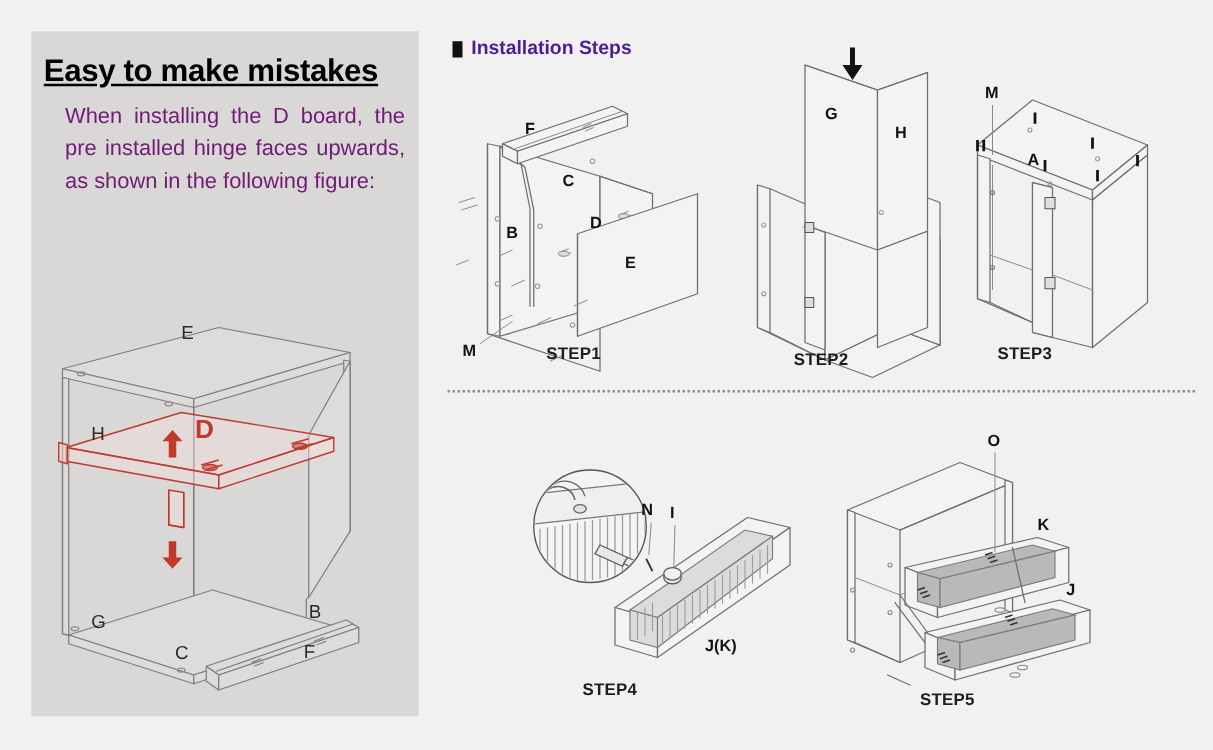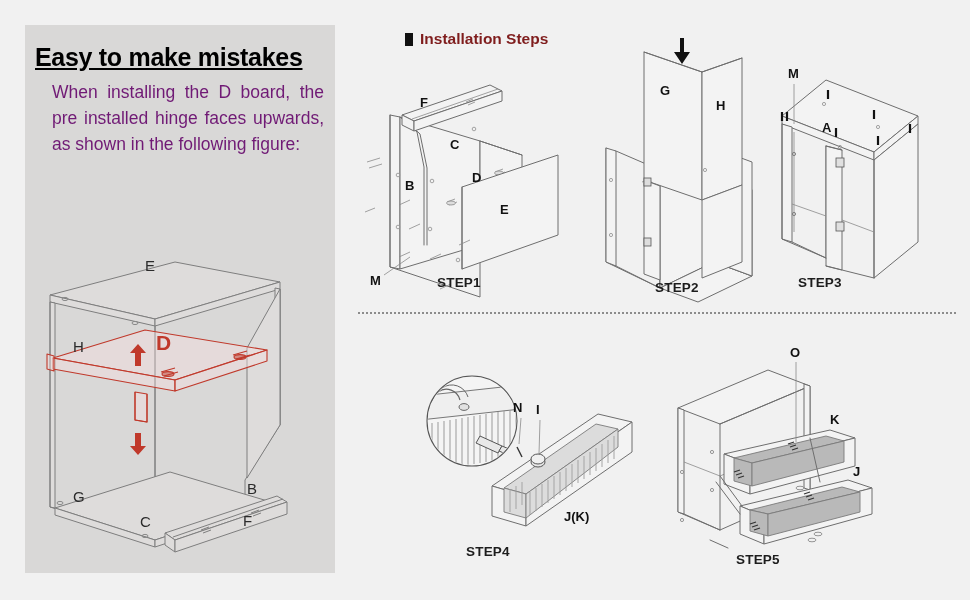--- a/index.html
+++ b/index.html
@@ -26,22 +26,22 @@
     position:absolute;left:27px;top:55px;width:272px;
     font-size:17.5px;line-height:1.48;color:#701a75;
     text-align:justify;text-align-last:left;
   }
   .left-figure{position:absolute;left:0px;top:215px;width:310px;height:333px;}
 
   
   .right-panel{position:absolute;left:352px;top:22px;width:610px;height:556px;}
   .steps-header{
     position:absolute;left:10px;top:8px;
-    font-size:15.5px;font-weight:bold;color:#7f1d1d;
-    display:flex;align-items:center;gap:7px;white-space:nowrap;margin-left:43px;
+    font-size:15.5px;font-weight:bold;color:#4c1d95;
+    display:flex;align-items:center;gap:7px;white-space:nowrap;
   }
   .sq-bullet{
     display:inline-block;width:8px;height:13px;background:#111;
   }
   .divider{
     position:absolute;left:6px;top:290px;width:598px;height:0;
     border-top:2px dotted #7b7b7b;opacity:.85;
   }
   .step-cell{position:absolute;}
   .step-label{
@@ -261,21 +261,21 @@
         <g fill="none" stroke="#9a9a9a" stroke-width=".9">
           <circle cx="9" cy="150" r="1.6"></circle>
           <circle cx="9" cy="205" r="1.6"></circle>
           <circle cx="103" cy="140" r="1.6"></circle>
         </g>
 
         <text class="lbl" x="58" y="65">G</text>
         <text class="lbl" x="114" y="80">H</text>
       </svg>
     </div>
-    <div class="step-label" style="left:283px;top:258px;margin-left:20px;">STEP2</div>
+    <div class="step-label" style="left:283px;top:258px;">STEP2</div>
 
     <div class="step-cell" style="left:418px;top:32px;width:190px;height:250px;">
       <svg width="190" height="250" viewBox="0 0 190 250">
 
         <polygon class="face" points="12,62 56,26 148,62 104,98"></polygon>
         <polygon class="face" points="12,62 104,98 104,106 12,70"></polygon>
         <polygon class="face" points="104,98 148,62 148,70 104,106"></polygon>
 
         <polygon class="face" points="12,70 22,73 22,188 12,185"></polygon>
         <polyline class="ln" points="12,70 12,185 56,204 56,92"></polyline>

